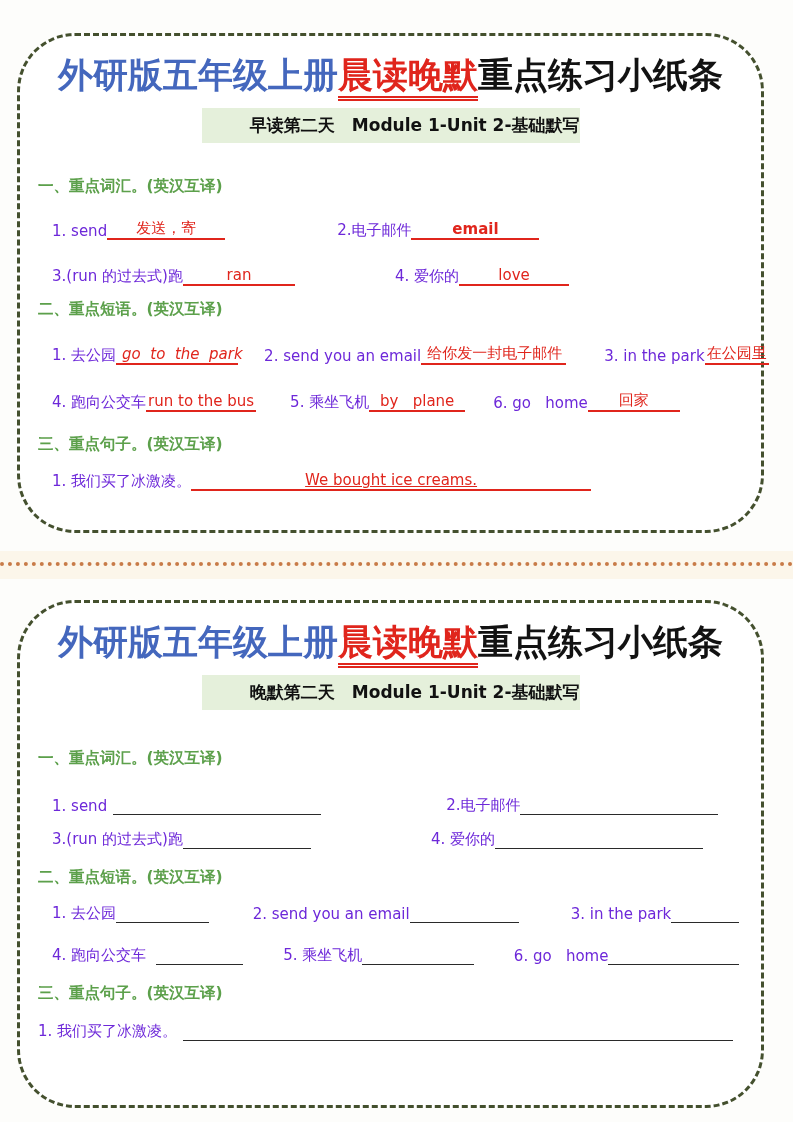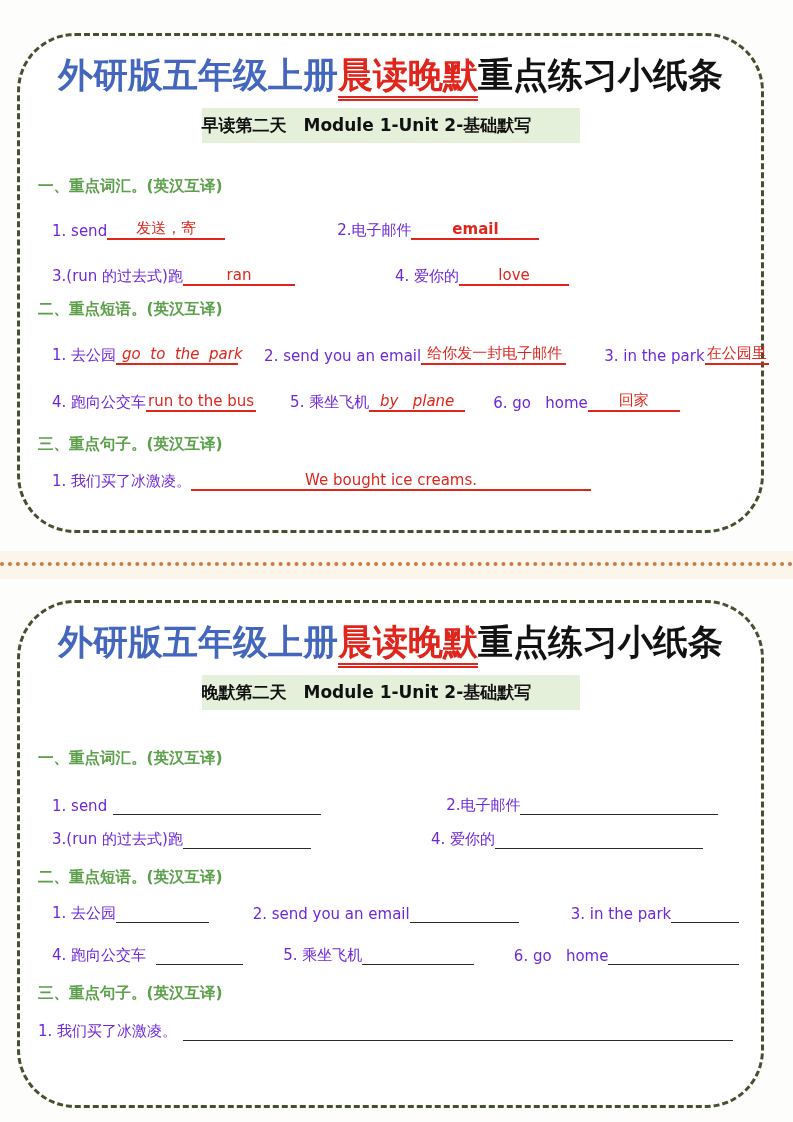--- a/index.html
+++ b/index.html
@@ -8,21 +8,21 @@
 
   .panel { position:absolute; left:17px; width:747px; border:3px dashed #44502e; border-radius:58px; background:#ffffff; padding:0 0 10px 0; }
   .panel-morning { top:33px; height:500px; }
   .panel-evening { top:600px; height:508px; }
 
   .title { text-align:center; font-size:35px; font-weight:bold; margin-top:16px; letter-spacing:0px; white-space:nowrap; }
   .t-blue  { color:#4467bd; }
   .t-red   { color:#e0251c; border-bottom:5px double #e0251c; padding-bottom:1px; }
   .t-black { color:#121212; }
 
-  .subtitle { width:378px; margin:9px auto 0; background:#e5f0db; text-align:left; font-weight:bold; font-size:17px; color:#111; padding:6px 0; }
+  .subtitle { width:378px; margin:9px auto 0; background:#e5f0db; text-align:right; font-weight:bold; font-size:17px; color:#111; padding:6px 0; }
 
   .sec-heading { color:#5ca04b; font-weight:bold; font-size:15.5px; padding-left:18px; white-space:nowrap; }
 
   .row { display:flex; align-items:flex-end; padding-left:32px; padding-right:22px; font-size:15px; white-space:nowrap; }
   .lbl { color:#6d28d9; }
   .ans { color:#e0251c; border-bottom:2px solid #e0251c; display:inline-block; text-align:center; padding:0 10px; }
   .blank { display:inline-block; border-bottom:1.6px solid #2a2a2a; height:17px; }
   .grow { flex:1; }
 
   
@@ -80,29 +80,29 @@
       <span class="ans" style="min-width:122px;padding:0 6px;font-style:italic;">go&nbsp; to&nbsp; the&nbsp; park</span>
       <span class="lbl" style="margin-left:26px;">2. send you an email</span>
       <span class="ans" style="min-width:145px;padding:0 6px;">给你发一封电子邮件</span>
       <span class="lbl" style="margin-left:38px;">3. in the park</span>
       <span class="ans" style="padding:0 2px;">在公园里</span>
     </div>
     <div class="row r2b">
       <span class="lbl">4. 跑向公交车</span>
       <span class="ans" style="padding:0 2px;">run to the bus</span>
       <span class="lbl" style="margin-left:34px;">5. 乘坐飞机</span>
-      <span class="ans" style="min-width:96px;padding:0 4px;font-style:italic;">by&nbsp;&nbsp;&nbsp;plane</span>
+      <span class="ans" style="min-width:96px;padding:0 4px;">by&nbsp;&nbsp;&nbsp;plane</span>
       <span class="lbl" style="margin-left:28px;">6. go&nbsp;&nbsp; home</span>
       <span class="ans" style="min-width:92px;">回家</span>
     </div>
 
     <div class="sec-heading h3">三、重点句子。(英汉互译)</div>
     <div class="row r3a">
       <span class="lbl">1.  我们买了冰激凌。</span>
-      <span class="ans" style="width:400px;">We bought ice creams.</span>
+      <span class="ans" style="width:400px;text-decoration:underline;">We bought ice creams.</span>
     </div>
   </section>
 
   <div class="divider-band"></div>
   <div class="divider-dots"></div>
 
   <section class="panel panel-evening">
     <h1 class="title"><span class="t-blue">外研版五年级上册</span><span class="t-red">晨读晚默</span><span class="t-black">重点练习小纸条</span></h1>
 
     <div class="subtitle">晚默第二天　Module 1-Unit 2-基础默写</div>

